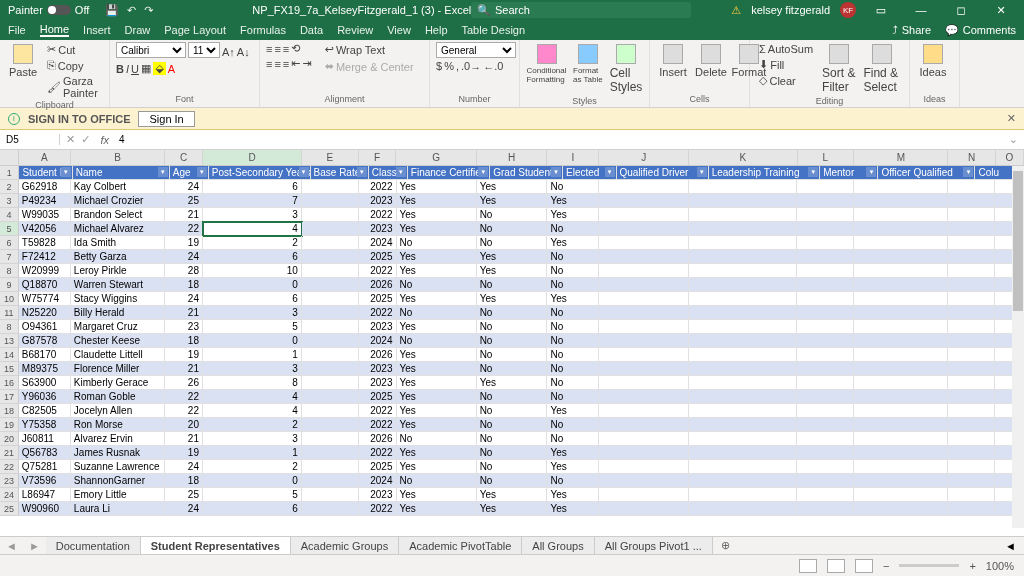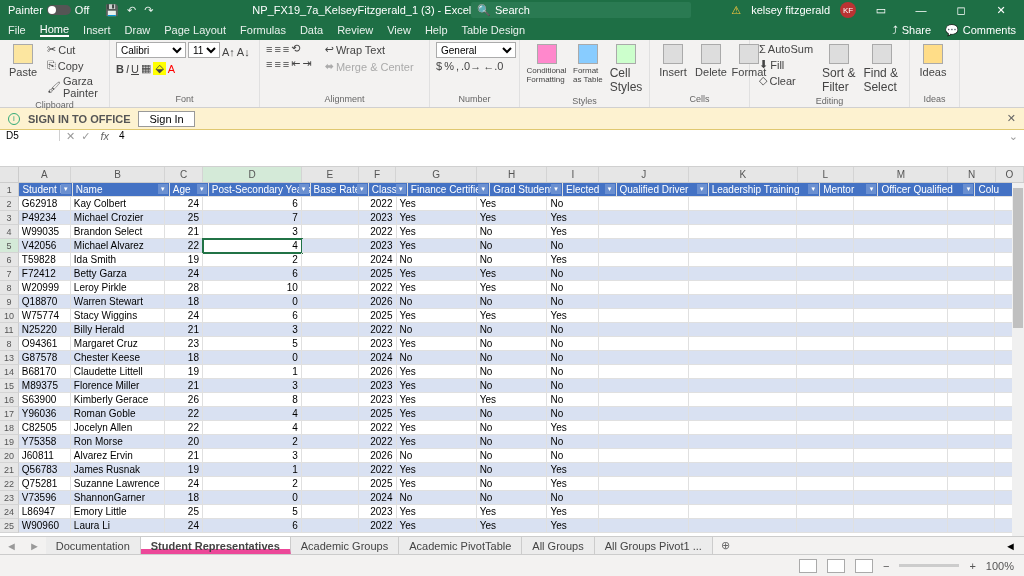--- a/index.html
+++ b/index.html
@@ -28,21 +28,21 @@
 .btn-big{display:flex;flex-direction:column;align-items:center;gap:2px;padding:2px;cursor:pointer;min-width:34px}
 .btn-big .ico{width:20px;height:20px;background:#ddd;border:1px solid #aaa}
 .btn-sm{padding:1px 3px;cursor:pointer;display:flex;align-items:center;gap:2px}
 .font-box{display:flex;flex-direction:column;gap:2px}
 .font-row{display:flex;gap:2px;align-items:flex-end}
 select,input.combo{font-size:10px;border:1px solid #ababab;background:#fff;height:16px}
 .msgbar{height:22px;background:#fdf2d0;border-bottom:1px solid #e0c870;display:flex;align-items:center;padding:0 8px;gap:8px;font-size:10px;color:#555}
 .msgbar .info-ico{width:12px;height:12px;border-radius:50%;border:1px solid #3a7;color:#3a7;display:flex;align-items:center;justify-content:center;font-size:8px}
 .msgbar .signin-btn{border:1px solid #999;background:#fff;padding:1px 10px;cursor:pointer}
 .msgbar .close{margin-left:auto;color:#666;cursor:pointer}
-.namebox{height:37px;border-bottom:1px solid #d0d0d0;display:flex;align-items:flex-start}
+.namebox{height:20px;border-bottom:1px solid #d0d0d0;display:flex;align-items:center}
 .namebox .cellref{width:60px;border-right:1px solid #d0d0d0;padding:0 6px;font-size:10px}
 .namebox .fx-btns{display:flex;gap:6px;padding:0 6px;color:#999}
 .namebox .fx{font-style:italic;color:#666;padding:0 4px}
 .namebox .formula{flex:1;padding:0 6px;font-size:10px}
 .namebox .expand{padding:0 6px;color:#999}
 .grid-area{position:relative;height:378px;overflow:hidden}
 .colheads{height:16px;display:flex;background:#e6e6e6;border-bottom:1px solid #ccc}
 .rowhead-corner{width:20px;border-right:1px solid #ccc;background:#e6e6e6}
 .colhead{border-right:1px solid #d4d4d4;text-align:center;font-size:10px;color:#555;line-height:16px}
 .colhead.sel{background:#d4ead8}
@@ -51,21 +51,21 @@
 .rowhead{width:20px;background:#e6e6e6;border-right:1px solid #ccc;border-bottom:1px solid #d4d4d4;text-align:center;font-size:9px;color:#555;line-height:14px}
 .rowhead.sel{background:#d4ead8}
 .cell{border-right:1px solid #e0e0e0;border-bottom:1px solid #e0e0e0;padding:0 3px;font-size:10px;line-height:14px;overflow:hidden;white-space:nowrap}
 .hdr-row .cell{background:#4472c4;color:#fff;font-weight:500;position:relative}
 .hdr-row .cell .fbtn{position:absolute;right:1px;top:1px;width:10px;height:10px;background:#6a8fd0;font-size:7px;text-align:center;line-height:10px;color:#fff}
 .band .cell{background:#d9e1f2}
 .cell.sel{outline:2px solid #217346;outline-offset:-1px;background:#fff!important}
 .sheet-tabs{position:absolute;bottom:22px;left:0;right:0;height:18px;background:#f3f2f1;border-top:1px solid #ccc;display:flex;align-items:center;font-size:10px}
 .sheet-tabs .nav{padding:0 6px;color:#999}
 .sheet-tab{padding:0 10px;height:18px;line-height:18px;border-right:1px solid #ccc;background:#ececec;color:#444;cursor:pointer}
-.sheet-tab.active{background:#fff;font-weight:bold;border-bottom:6px solid #ec4899}
+.sheet-tab.active{background:#fff;font-weight:bold;border-bottom:1px solid #ec4899}
 .sheet-tabs .add{padding:0 8px;color:#666}
 .sheet-tabs .scroll{flex:1;display:flex;justify-content:flex-end;padding-right:8px}
 .statusbar{position:absolute;bottom:0;left:0;right:0;height:22px;background:#f3f2f1;border-top:1px solid #ccc;display:flex;align-items:center;justify-content:flex-end;gap:10px;padding:0 10px;font-size:10px;color:#555}
 .statusbar .viewbtn{width:18px;height:14px;border:1px solid #aaa;background:#fff}
 .statusbar .zoom-slider{width:60px;height:3px;background:#ccc;position:relative}
 .cw-A{width:55px}.cw-B{width:100px}.cw-C{width:40px}.cw-D{width:105px}.cw-E{width:60px}.cw-F{width:40px}.cw-G{width:85px}.cw-H{width:75px}.cw-I{width:55px}.cw-J{width:95px}.cw-K{width:115px}.cw-L{width:60px}.cw-M{width:100px}.cw-N{width:50px}.cw-O{width:30px}
 .num{text-align:right}
 .vscroll{position:absolute;right:0;top:16px;bottom:0;width:12px;background:#f0f0f0}
 .vscroll .thumb{position:absolute;left:1px;right:1px;background:#c0c0c0}
 </style>

